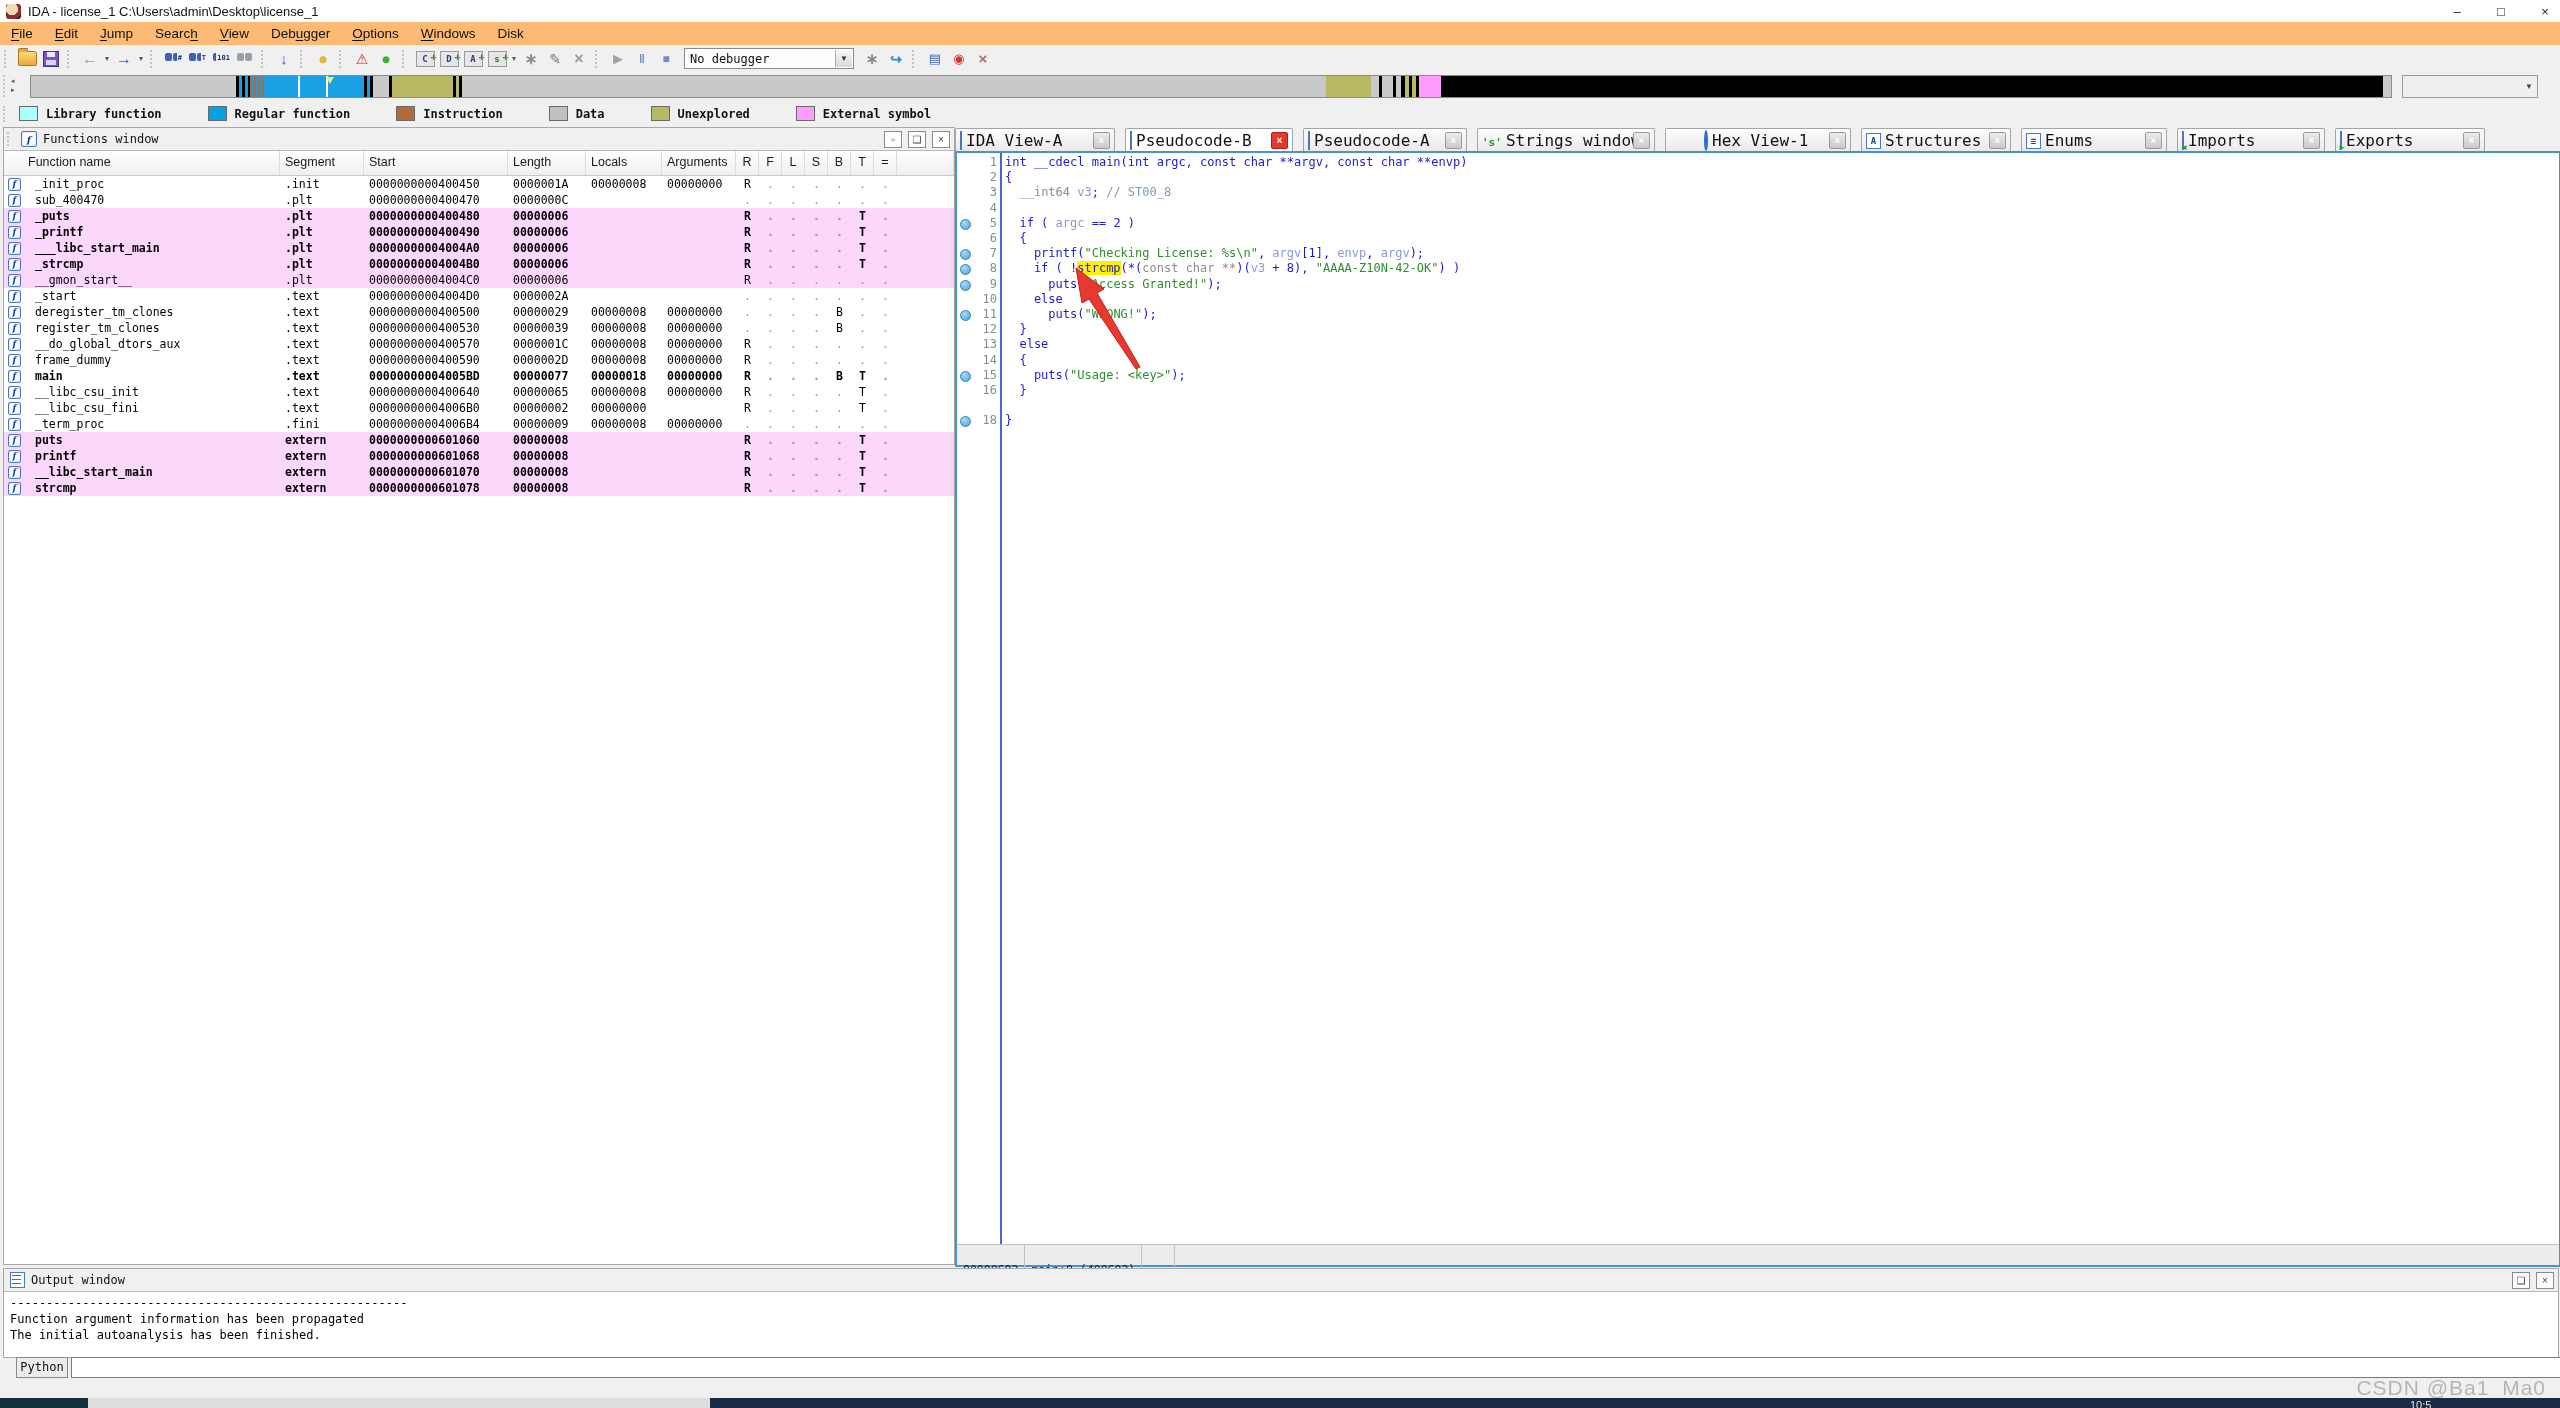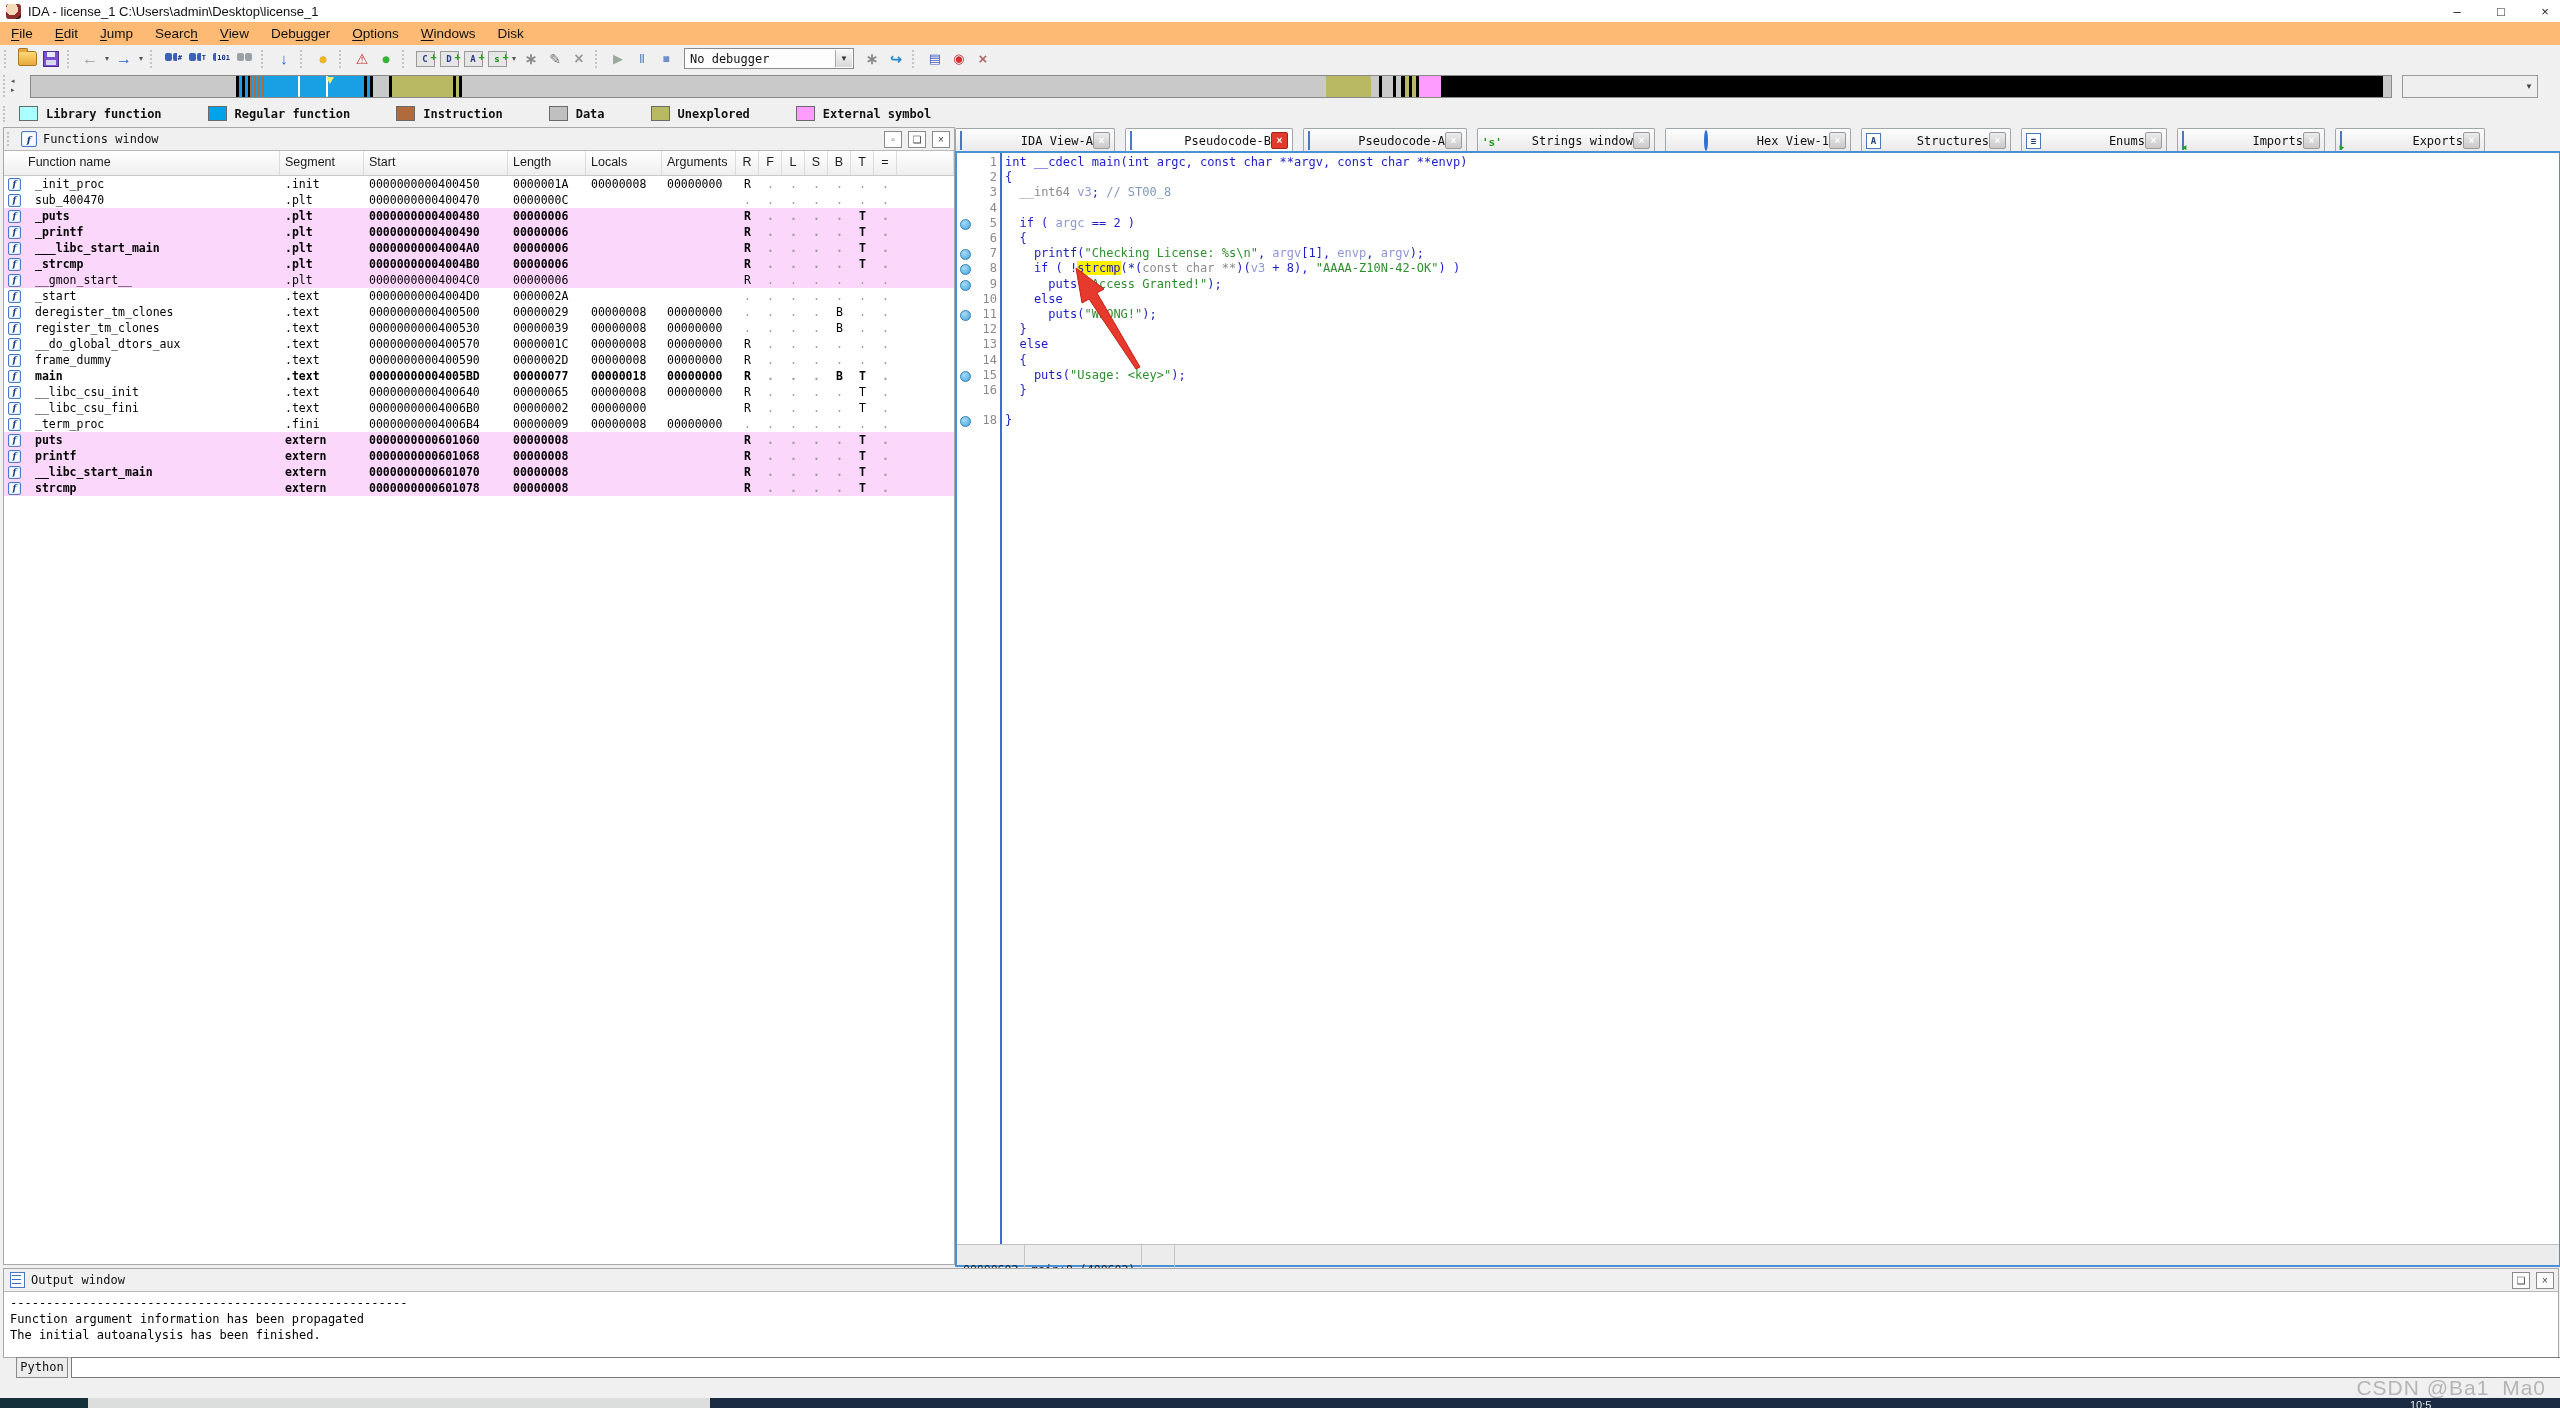--- a/index.html
+++ b/index.html
@@ -114,21 +114,21 @@
   .frow .flag{padding-left:0;text-align:center;}
   .frow .flag.dot{color:#9a9a9a;}
   .frow.lib,.frow.libplain{background:#fbd7fb;}
   .frow.lib,.frow.bold{font-weight:bold;}
 
   
   #tabbar{position:absolute;left:955px;top:128px;width:1602px;height:24px;display:flex;gap:10px;}
   .tab{height:23px;background:linear-gradient(#fdfdfd,#e9e9e9);border:1px solid #a0a6ae;border-bottom:none;
        border-radius:2px 2px 0 0;display:flex;align-items:center;padding:0 4px;flex:none;}
   .tab.active{background:#ffffff;}
-  .tab .tlabel{flex:1;text-align:right;font-size:12px;color:#111;font-family:"DejaVu Sans Mono",monospace;
+  .tab .tlabel{flex:1;text-align:left;font-size:16px;color:#111;font-family:"DejaVu Sans Mono",monospace;
                overflow:hidden;white-space:nowrap;}
   .tclose{width:15px;height:15px;border:1px solid #9a9a9a;border-radius:2px;background:linear-gradient(#ececec,#c9c9c9);
           color:#ffffff;font-size:10px;font-weight:bold;display:flex;align-items:center;justify-content:center;flex:none;}
   .tclose.red{background:#e23b2e;border-color:#a82114;}
   .tabicon{flex:none;margin-right:4px;position:relative;}
   .t-doc{width:12px;height:15px;background:#fff;border:1px solid #4a78c0;
          background-image:repeating-linear-gradient(#fff 0 2px,#7aa0d8 2px 3px);background-size:8px 100%;
          background-position:2px 3px;background-repeat:no-repeat;}
   .t-strings{color:#1f9a1f;font:bold 11px "DejaVu Sans Mono",monospace;}
   .t-hex{width:10px;height:10px;border:2.5px solid #2f6fd0;border-radius:50%;}

